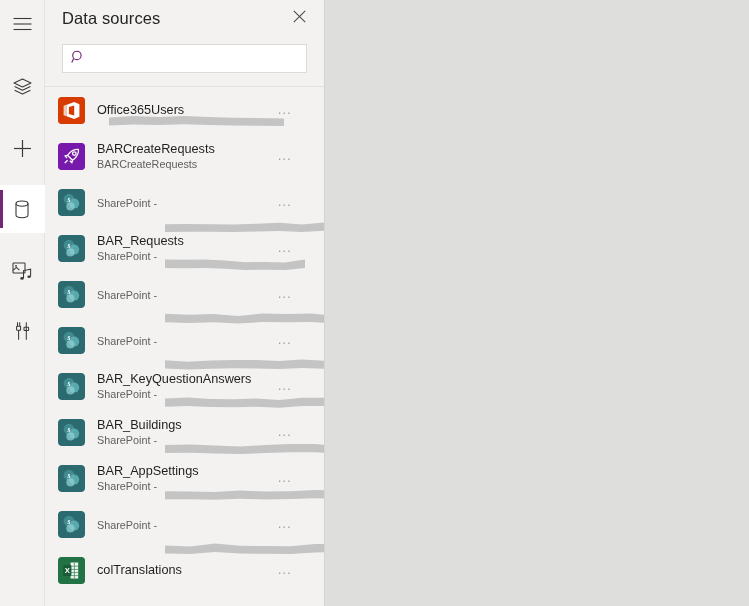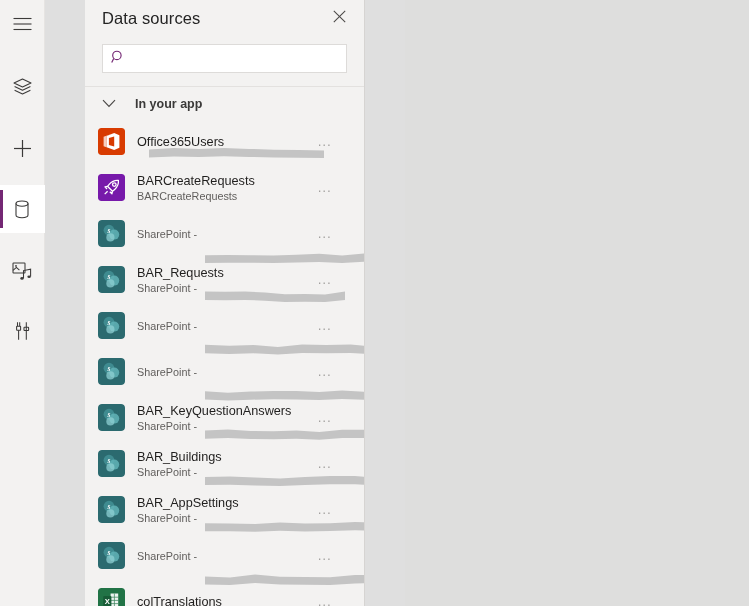--- a/index.html
+++ b/index.html
@@ -8,21 +8,20 @@
     height: 606px;
     overflow: hidden;
     font-family: "Liberation Sans", sans-serif;
     background: #dfdfdf;
   }
   #app {
     position: relative;
     width: 749px;
     height: 606px;
     display: flex;
-    gap: 40px;
   }
 
   
   .rail {
     width: 45px;
     height: 606px;
     background: #f3f2f1;
     border-right: 1px solid #e6e4e2;
     display: flex;
     flex-direction: column;
@@ -334,28 +333,20 @@
             </g>
           </svg>
         </span>
       </div>
     </div>
 
     <div class="panel-divider"></div>
 
     <div class="list-scroll">
 
-      <div class="group-header">
-        <span class="group-chevron">
-          <svg width="14" height="9" viewBox="0 0 14 9">
-            <polyline points="1,1.2 7,7.4 13,1.2" fill="none" stroke="#4a4846" stroke-width="1.15"></polyline>
-          </svg>
-        </span>
-        <span class="group-label">In your app</span>
-      </div>
 
       <div id="rows">
           <div class="ds-row">
             <div class="ds-icon">
               <svg width="27" height="27" viewBox="0 0 27 27">
                 <rect width="27" height="27" rx="3" fill="#d83b01"></rect>
                 <path d="M16.2 5.1 L8.6 7.9 V19.3 L5.6 18.2 V8.8 L16.2 5.1 Z" fill="#ffffff" opacity="0.75"></path>
                 <path d="M16.2 5.1 L21.4 7.2 V19.8 L16.2 21.9 L8.6 19.3 V7.9 Z" fill="#ffffff"></path>
                 <rect x="10.8" y="10.2" width="0" height="0" fill="#d83b01"></rect>
                 <path d="M16.2 8.4 L16.2 18.6 L10.9 17.0 L10.9 10.0 Z" fill="#d83b01"></path>

